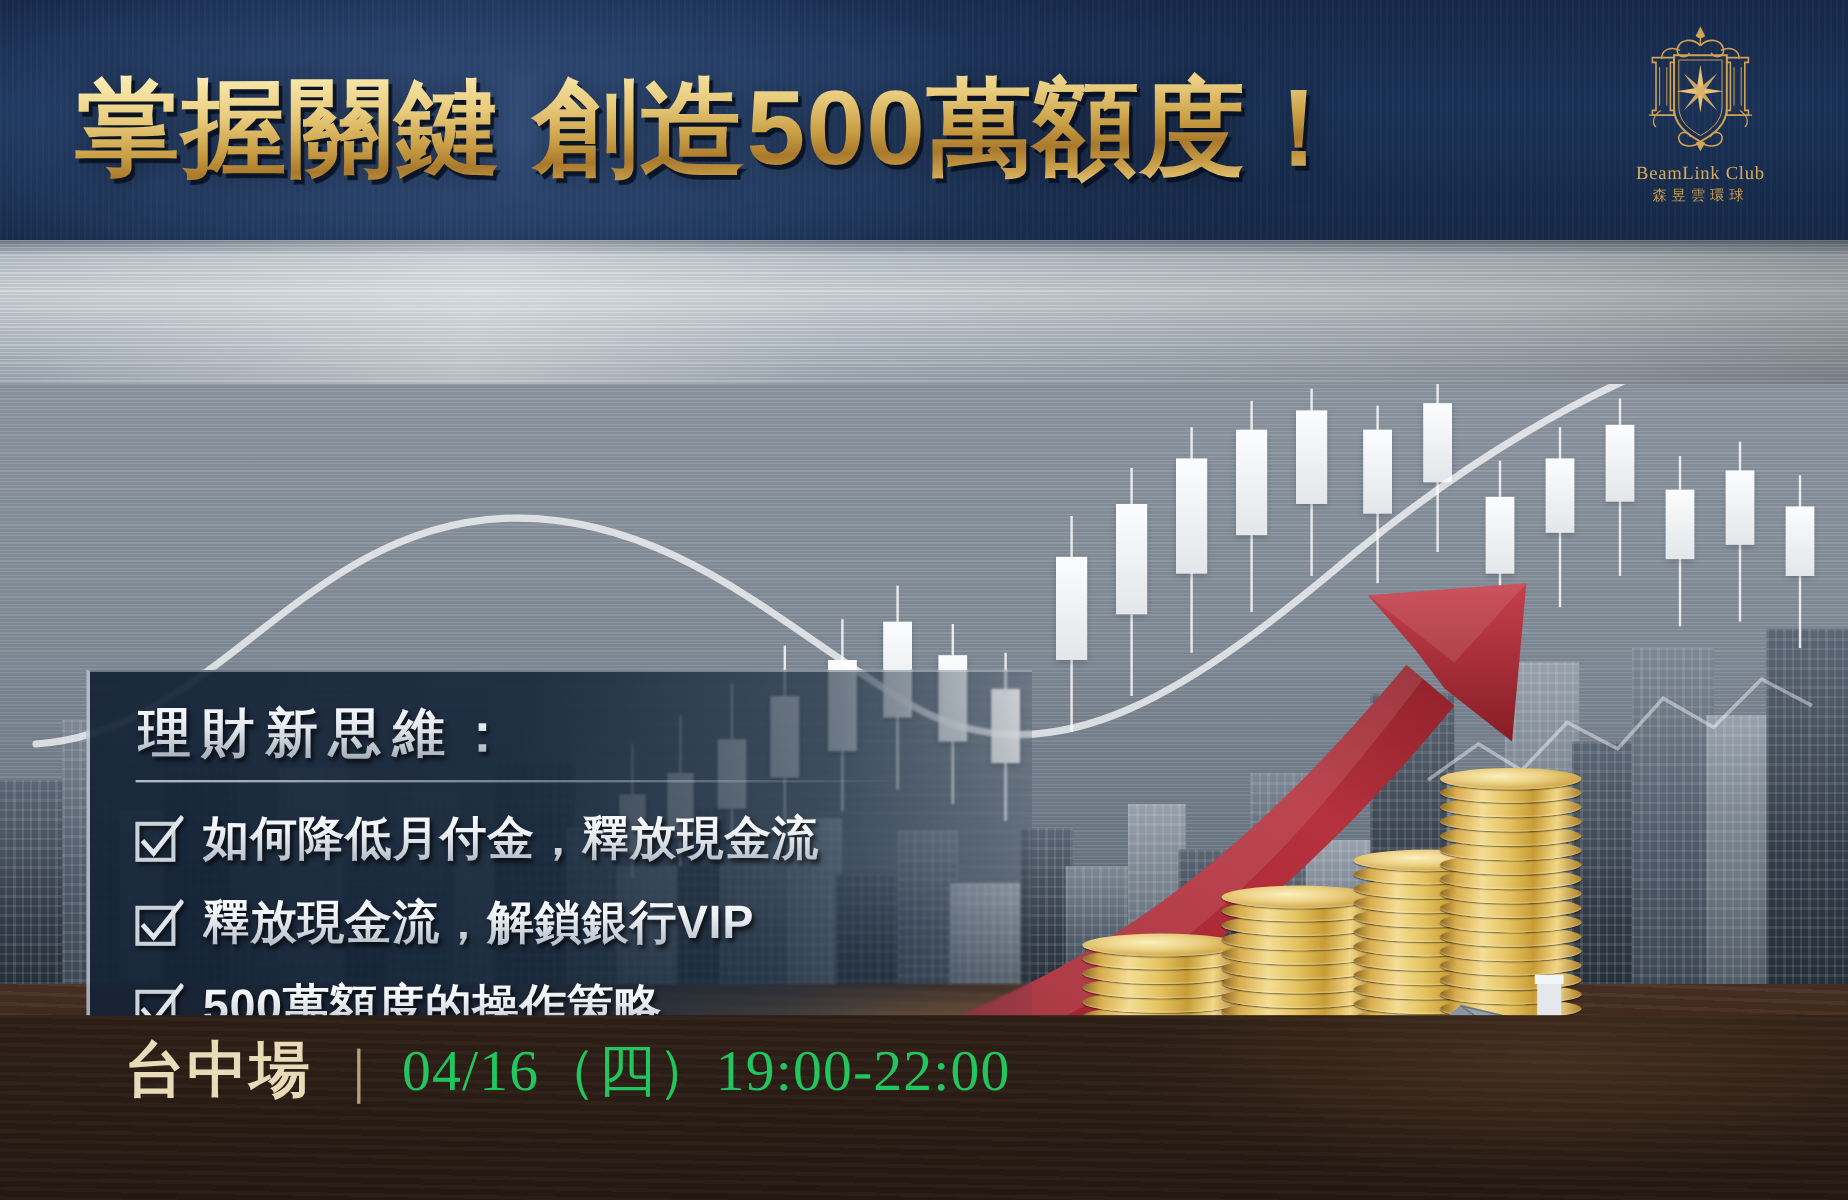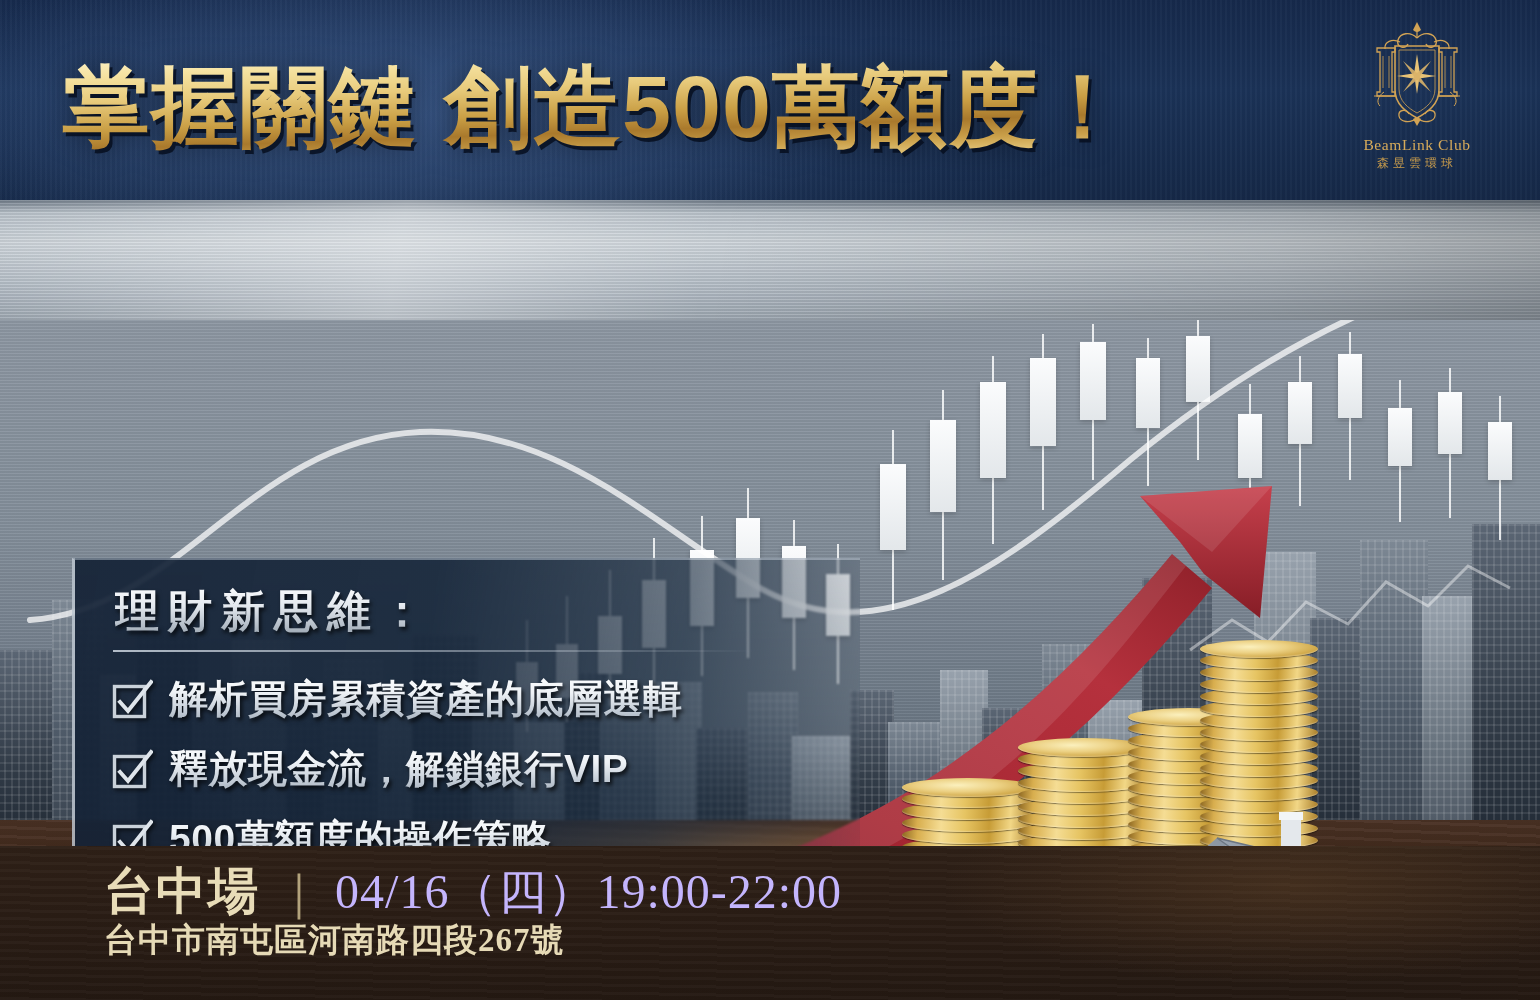--- a/index.html
+++ b/index.html
@@ -196,21 +196,21 @@
   #footer .fglow{
     position:absolute;right:-100px;top:-60px;width:700px;height:200px;
     background:radial-gradient(ellipse at center, rgba(150,105,60,.22), rgba(150,105,60,0) 70%);
   }
   #flineA{
     position:absolute;left:104px;top:858px;display:flex;align-items:baseline;white-space:nowrap;
     font-family:"Liberation Serif", serif;
   }
   #flineA .city{font-size:50px;font-weight:bold;color:#e8dcb8;letter-spacing:2px;}
   #flineA .sep{font-size:46px;color:#b3a37c;margin:0 14px 0 16px;font-weight:normal;}
-  #flineA .dt{font-size:48px;color:#c4b5fd;letter-spacing:1px;}
+  #flineA .dt{font-size:48px;color:#22c55e;letter-spacing:1px;}
   #flineB{
     position:absolute;left:104px;top:918px;white-space:nowrap;
     font-family:"Liberation Serif", serif;
     font-size:33px;font-weight:bold;color:#e6dab6;letter-spacing:1px;
   }
 </style>
 </head>
 <body>
 
 <div id="poster">
@@ -656,30 +656,30 @@
       <rect x="150" y="92" width="22" height="7" rx="2" fill="#b3b9bf"></rect>
     </svg>
 
 
     <div id="panel">
       <div class="pheading">理財新思維：</div>
       <div class="divider"></div>
 
       <div id="bullets">
 
-
         <div class="bullet">
           <span class="cbox">
             <svg width="42" height="42" viewBox="0 0 42 42">
               <rect x="3.5" y="8.5" width="30" height="30" fill="none" stroke="#c9d1d9" stroke-width="3.4"></rect>
               <path d="M9 24 L17 33 L40 4" fill="none" stroke="#dfe5eb" stroke-width="4" stroke-linecap="square"></path>
             </svg>
           </span>
-          <span class="btext">解析買房累積資產的底層選輯</span>
-        </div>
+          <span class="btext">如何降低月付金，釋放現金流</span>
+        </div>
+
 
         <div class="bullet">
           <span class="cbox">
             <svg width="42" height="42" viewBox="0 0 42 42">
               <rect x="3.5" y="8.5" width="30" height="30" fill="none" stroke="#c9d1d9" stroke-width="3.4"></rect>
               <path d="M9 24 L17 33 L40 4" fill="none" stroke="#dfe5eb" stroke-width="4" stroke-linecap="square"></path>
             </svg>
           </span>
           <span class="btext">釋放現金流，解鎖銀行VIP</span>
         </div>
@@ -711,15 +711,14 @@
   <div id="footer">
     <div class="fgrain"></div>
     <div class="fglow"></div>
   </div>
 
   <div id="flineA">
     <span class="city">台中場</span>
     <span class="sep">｜</span>
     <span class="dt">04/16（四）19:00-22:00</span>
   </div>
-  <div id="flineB">台中市南屯區河南路四段267號</div>
 
 </div>
 
 </body></html>

